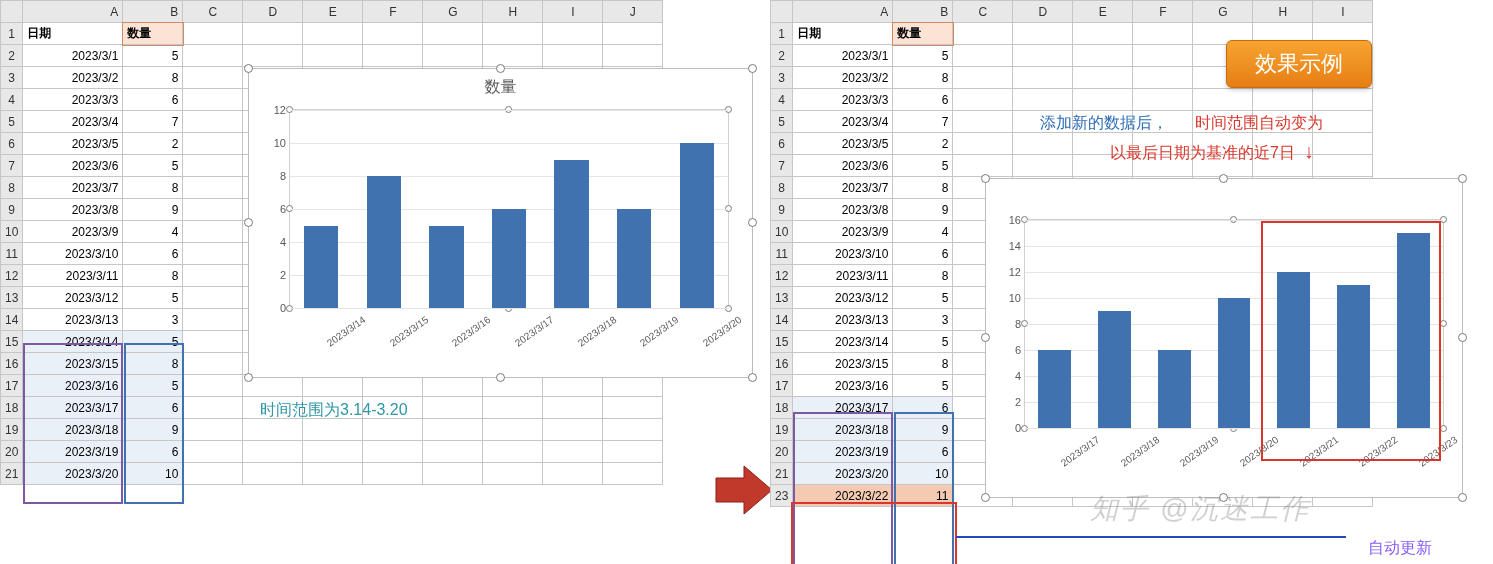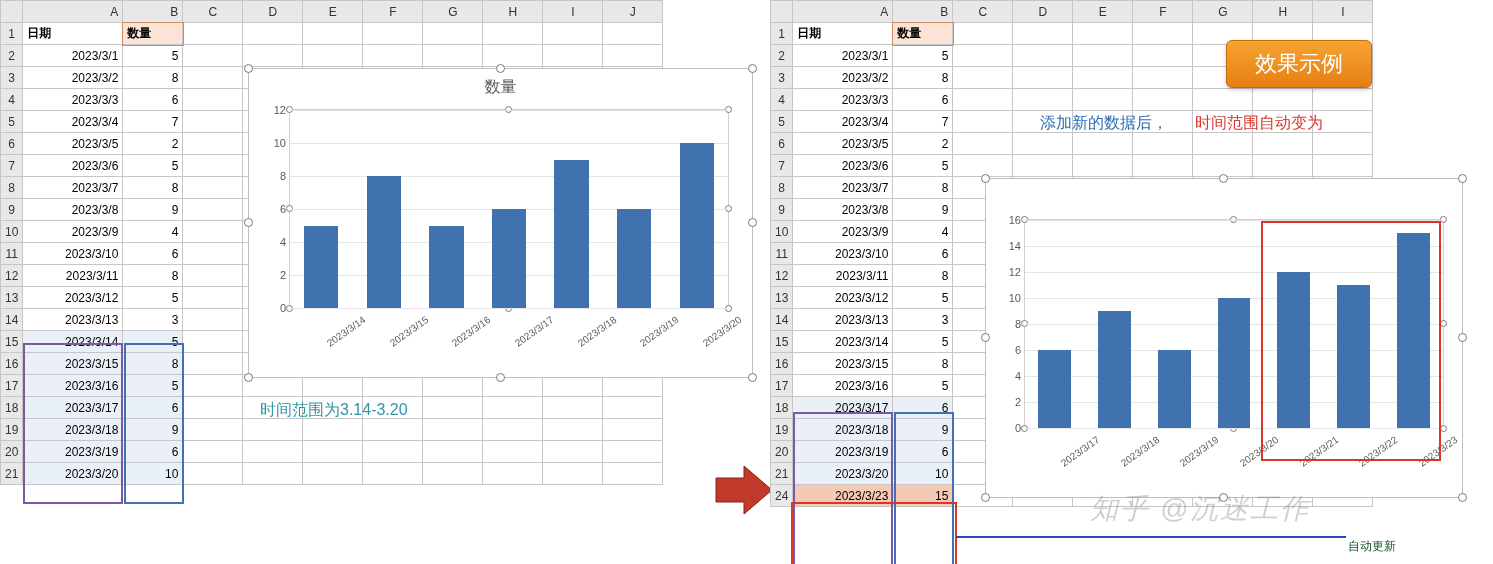--- a/index.html
+++ b/index.html
@@ -40,21 +40,21 @@
   .ytick { position:absolute; right:100%; padding-right:4px; font-size:11px; color:#595959; transform:translateY(-50%); }
   .xtick { position:absolute; top:100%; font-size:10px; color:#595959; transform: translateX(-50%) rotate(-35deg); transform-origin: right top; white-space:nowrap; }
 
   .caption-teal { color:#2e97a7; font-size:16px; position:absolute; }
   .caption-blue { color:#2e6db5; font-size:16px; position:absolute; font-weight:500;text-align:center; }
   .caption-red { color:#d9372b; font-size:16px; position:absolute; font-weight:500; }
   
   .banner { position:absolute; background: linear-gradient(#f7a431,#e67e14); color:#fff; font-size:22px; padding:8px 28px; border-radius:6px; border:1px solid #c76a0c; box-shadow:0 2px 4px rgba(0,0,0,.2); }
   
   .watermark { position:absolute; color:rgba(120,120,120,.35); font-size:28px; font-style:italic; letter-spacing:2px; }
-  .label-update { position:absolute; color:#14532d; font-size:12px; }
+  .label-update { position:absolute; color:#8b5cf6; font-size:16px;margin-left:20px; }
   .red-box { position:absolute; border:2px solid #d9372b; pointer-events:none; }
 </style>
 </head>
 <body>
 
 <div class="pane left-pane">
 
   <table class="sheet" style="position:absolute;left:0;top:0;">
     <thead>
       <tr>
@@ -671,42 +671,43 @@
           <td class="colB">10</td>
           <td class="colN"></td>
           <td class="colN"></td>
           <td class="colN"></td>
           <td class="colN"></td>
           <td class="colN"></td>
           <td class="colN"></td>
           <td class="colN"></td>
         </tr>
         <tr class="sel-orange">
-          <td class="rh">24</td>
-          <td class="colA">2023/3/23</td>
-          <td class="colB">15</td>
+          <td class="rh">23</td>
+          <td class="colA">2023/3/22</td>
+          <td class="colB">11</td>
           <td class="colN"></td>
           <td class="colN"></td>
           <td class="colN"></td>
           <td class="colN"></td>
           <td class="colN"></td>
           <td class="colN"></td>
           <td class="colN"></td>
         </tr>
       </tbody>
   </table>
 
   <div class="sel-box" style="border-color:#7c5aa3; left:23px; top:412px; width:100px; height:161px;"></div>
   <div class="sel-box" style="border-color:#3f72af; left:124px; top:412px; width:60px; height:161px;"></div>
   <div class="sel-box" style="border-color:#d9372b; left:21px; top:502px; width:166px; height:71px;"></div>
 
   <div class="banner" style="left:408px; top:40px;margin-left:48px;">效果示例</div>
 
   <div class="caption-blue" style="left:270px; top:113px;">添加新的数据后，</div>
   <div class="caption-red" style="left:425px; top:113px;">时间范围自动变为</div>
+  <div class="caption-red" style="left:340px; top:140px;"><span>以最后日期为基准的近7日</span>&nbsp;&nbsp;<span style="font-size:20px;font-weight:bold;">↓</span></div>
 
   <div class="chart-box" id="chartR" style="left:215px; top:178px; width:478px; height:320px;">
     <div class="handle h-tl"></div>
       <div class="handle h-tm"></div>
       <div class="handle h-tr"></div>
     <div class="handle h-ml"></div>
       <div class="handle h-mr"></div>
     <div class="handle h-bl"></div>
       <div class="handle h-bm"></div>
       <div class="handle h-br"></div>

